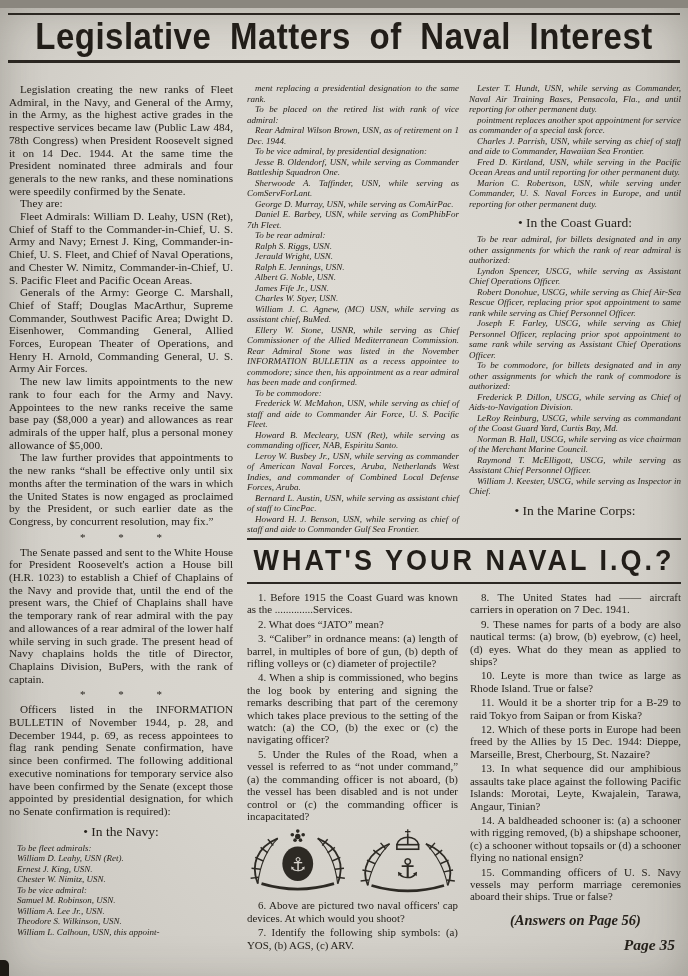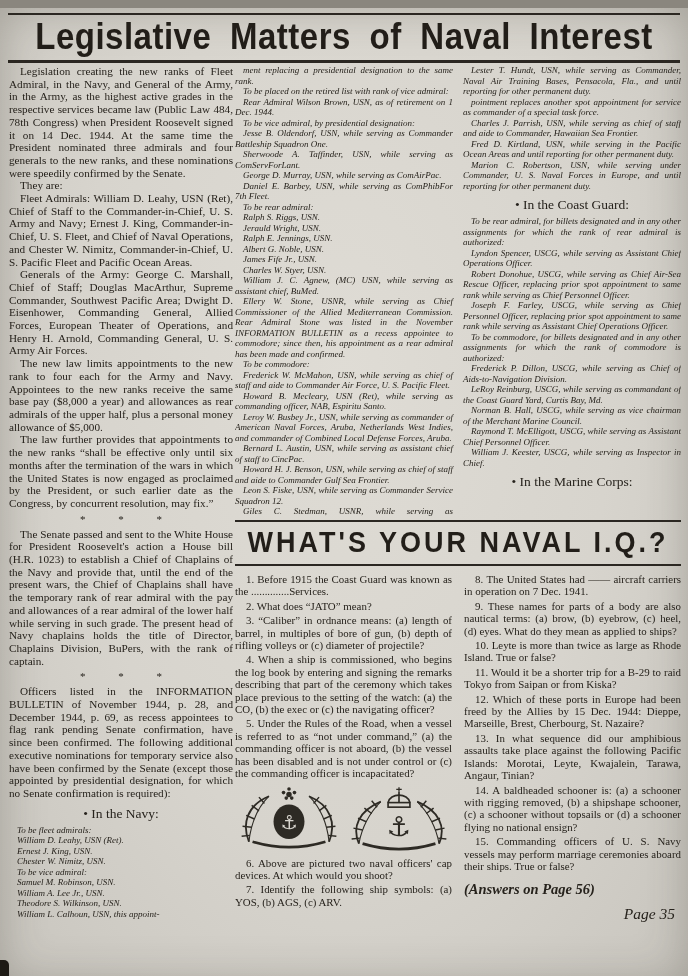--- a/index.html
+++ b/index.html
@@ -7,40 +7,40 @@
         background:radial-gradient(ellipse at 50% 38%,#dfdcd5 0%,#d7d4cd 55%,#c8c5be 100%);
         color:#26221c;font-family:"Liberation Serif",serif;}
   .page::after{content:"";position:absolute;inset:0;pointer-events:none;
         box-shadow:inset 0 0 46px rgba(55,50,40,.28);}
   .masthead{padding:5px 8px 0 8px;}
   .rule{border-top:2px solid #2b2722;}
   .rule.thick{border-top-width:3px;}
   h1.title{margin:3px 0 4px;font-family:"Liberation Sans",sans-serif;font-weight:700;
         font-size:33px;letter-spacing:.5px;word-spacing:9px;text-align:center;
         white-space:nowrap;transform:scaleY(1.1);color:#221e19;}
-  .content{display:flex;gap:2px;padding:2px 7px 0 9px;}
+  .content{display:flex;gap:14px;padding:20px 7px 0 9px;}
   .colL{width:224px;flex:none;}
   .rightgroup{flex:1;min-width:0;}
   .top-cols{display:flex;gap:10px;height:452px;overflow:hidden;}
   .colM,.colR{width:50%;min-width:0;}
   .bp{margin:0;font-size:11.2px;line-height:12.7px;text-align:justify;text-indent:11px;}
   .fp{margin:0;font-size:9px;line-height:10.5px;text-align:justify;text-indent:8px;font-style:italic;}
   .stars{margin:3px 0;text-align:center;letter-spacing:15px;text-indent:15px;font-size:11px;}
   .sect{margin:6px 0 3px;font-size:13.5px;text-indent:0;text-align:center;}
   .quiz-banner{margin:3px 0 3px;}
   .quiz-banner h2{margin:5px 0 6px;text-align:center;font-family:"Liberation Sans",sans-serif;
         font-weight:700;font-size:27px;letter-spacing:3px;white-space:nowrap;
         transform:scaleY(1.06);color:#221e19;}
   .quiz-cols{display:flex;gap:12px;height:372px;overflow:hidden;padding-top:4px;}
   .qcol{width:50%;min-width:0;}
   .qp{margin:0 0 2px;font-size:10.9px;line-height:12.4px;text-align:justify;text-indent:11px;}
   .figure{display:flex;justify-content:center;align-items:flex-end;gap:8px;margin:5px 0 4px;}
   svg.badge{width:102px;height:68px;display:block;}
-  .answers{margin:9px 0 0;font-style:italic;font-weight:700;font-size:14.5px;}
-  .pageno{margin:7px 6px 0 0;text-align:right;font-style:italic;font-weight:400;font-size:15.5px;}
+  .answers{margin:9px 0 0;text-align:center;font-style:italic;font-weight:700;font-size:14.5px;}
+  .pageno{margin:7px 6px 0 0;text-align:right;font-style:italic;font-weight:700;font-size:15.5px;}
   .artifact-bl{position:absolute;left:0;bottom:0;width:9px;height:24px;background:#1a1712;
         border-radius:0 5px 0 0;}
 </style>
 </head>
 <body>
 
 <div class="page">
 
   <div class="masthead">
     <div class="rule"></div>

